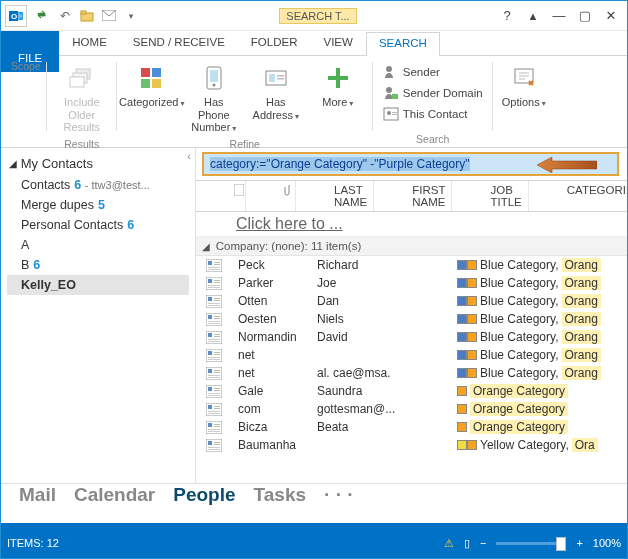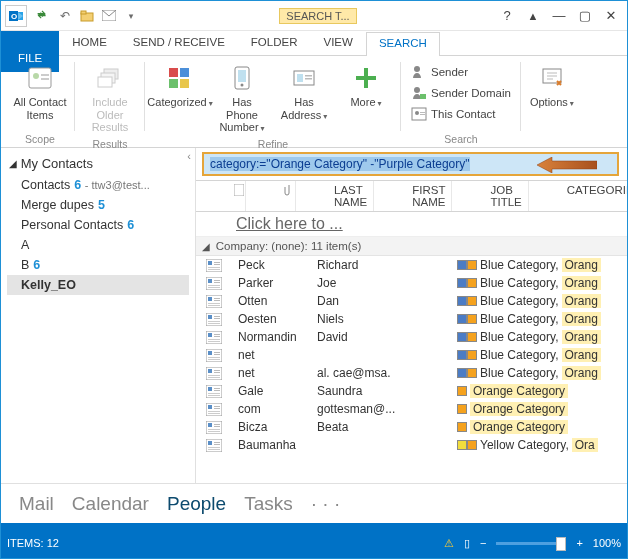--- a/index.html
+++ b/index.html
@@ -57,21 +57,21 @@
 .rows { overflow:hidden; }
 .row { display:flex; font-size:12px; color:#333; padding:2px 0; align-items:center; }
 .row .ic { width:36px; display:flex; justify-content:center; }
 .row .ln { width:85px; padding-left:6px; } .row .fn { width:85px; } .row .jt { width:55px; }
 .row .cat { flex:1; display:flex; align-items:center; gap:3px; overflow:hidden; white-space:nowrap; }
 .sq { width:10px; height:10px; border:1px solid #888; display:inline-block; }
 .sq.o { background:#f5a21e; } .sq.b { background:#4b7cc5; } .sq.y { background:#f2dd3d; }
 .sqpair { display:inline-flex; }
 .chip { background:#fff0b3; padding:0 3px; }
 
-.navbar { height:40px; display:flex; align-items:center; gap:18px; padding:0 18px; border-top:1px solid #e0e0e0; font-size:19px; color:#888; }
+.navbar { height:40px; display:flex; align-items:flex-start; gap:18px; padding:0 18px; border-top:1px solid #e0e0e0; font-size:19px; color:#888;font-weight:bold; }
 .navbar span { cursor:pointer; }
 .navbar .on { color:#0c4a6e; }
 
 .status { height:40px; background:#0072c6; color:#fff; display:flex; align-items:center; font-size:11px; padding:0 6px; gap:10px; }
 .status .sp { flex:1; }
 .slider { width:70px; height:3px; background:#4ea0e0; position:relative; }
 .slider::after { content:""; width:8px; height:12px; background:#fff; border:1px solid #bbb; position:absolute; right:0; top:-5px; }
 
 svg { display:block; }
 </style>
@@ -124,33 +124,20 @@
   <div class="tab file">FILE</div>
   <div class="tab">HOME</div>
   <div class="tab">SEND / RECEIVE</div>
   <div class="tab">FOLDER</div>
   <div class="tab">VIEW</div>
   <div class="tab active">SEARCH</div>
 </div>
 
 <div class="ribbon">
   <div class="group">
-    <div class="grp-body">
-      <div class="rbtn-lg">
-        <div class="ico">
-            <svg width="30" height="28">
-              <rect x="4" y="4" width="22" height="20" rx="2" fill="#fff" stroke="#999"></rect>
-              <circle cx="11" cy="12" r="3" fill="#b8d8a8"></circle>
-              <rect x="16" y="10" width="8" height="2" fill="#ccc"></rect>
-              <rect x="16" y="14" width="8" height="2" fill="#ccc"></rect>
-            </svg>
-          </div>
-        <div class="lbl">All Contact Items</div>
-      </div>
-    </div>
     <div class="grp-label">Scope</div>
   </div>
   <div class="group">
     <div class="grp-body">
       <div class="rbtn-lg disabled">
         <div class="ico">
             <svg width="28" height="26">
               <rect x="8" y="4" width="14" height="10" fill="#eee" stroke="#ccc"></rect>
               <rect x="5" y="8" width="14" height="10" fill="#f5f5f5" stroke="#ccc"></rect>
               <rect x="2" y="12" width="14" height="10" fill="#fff" stroke="#ccc"></rect>

